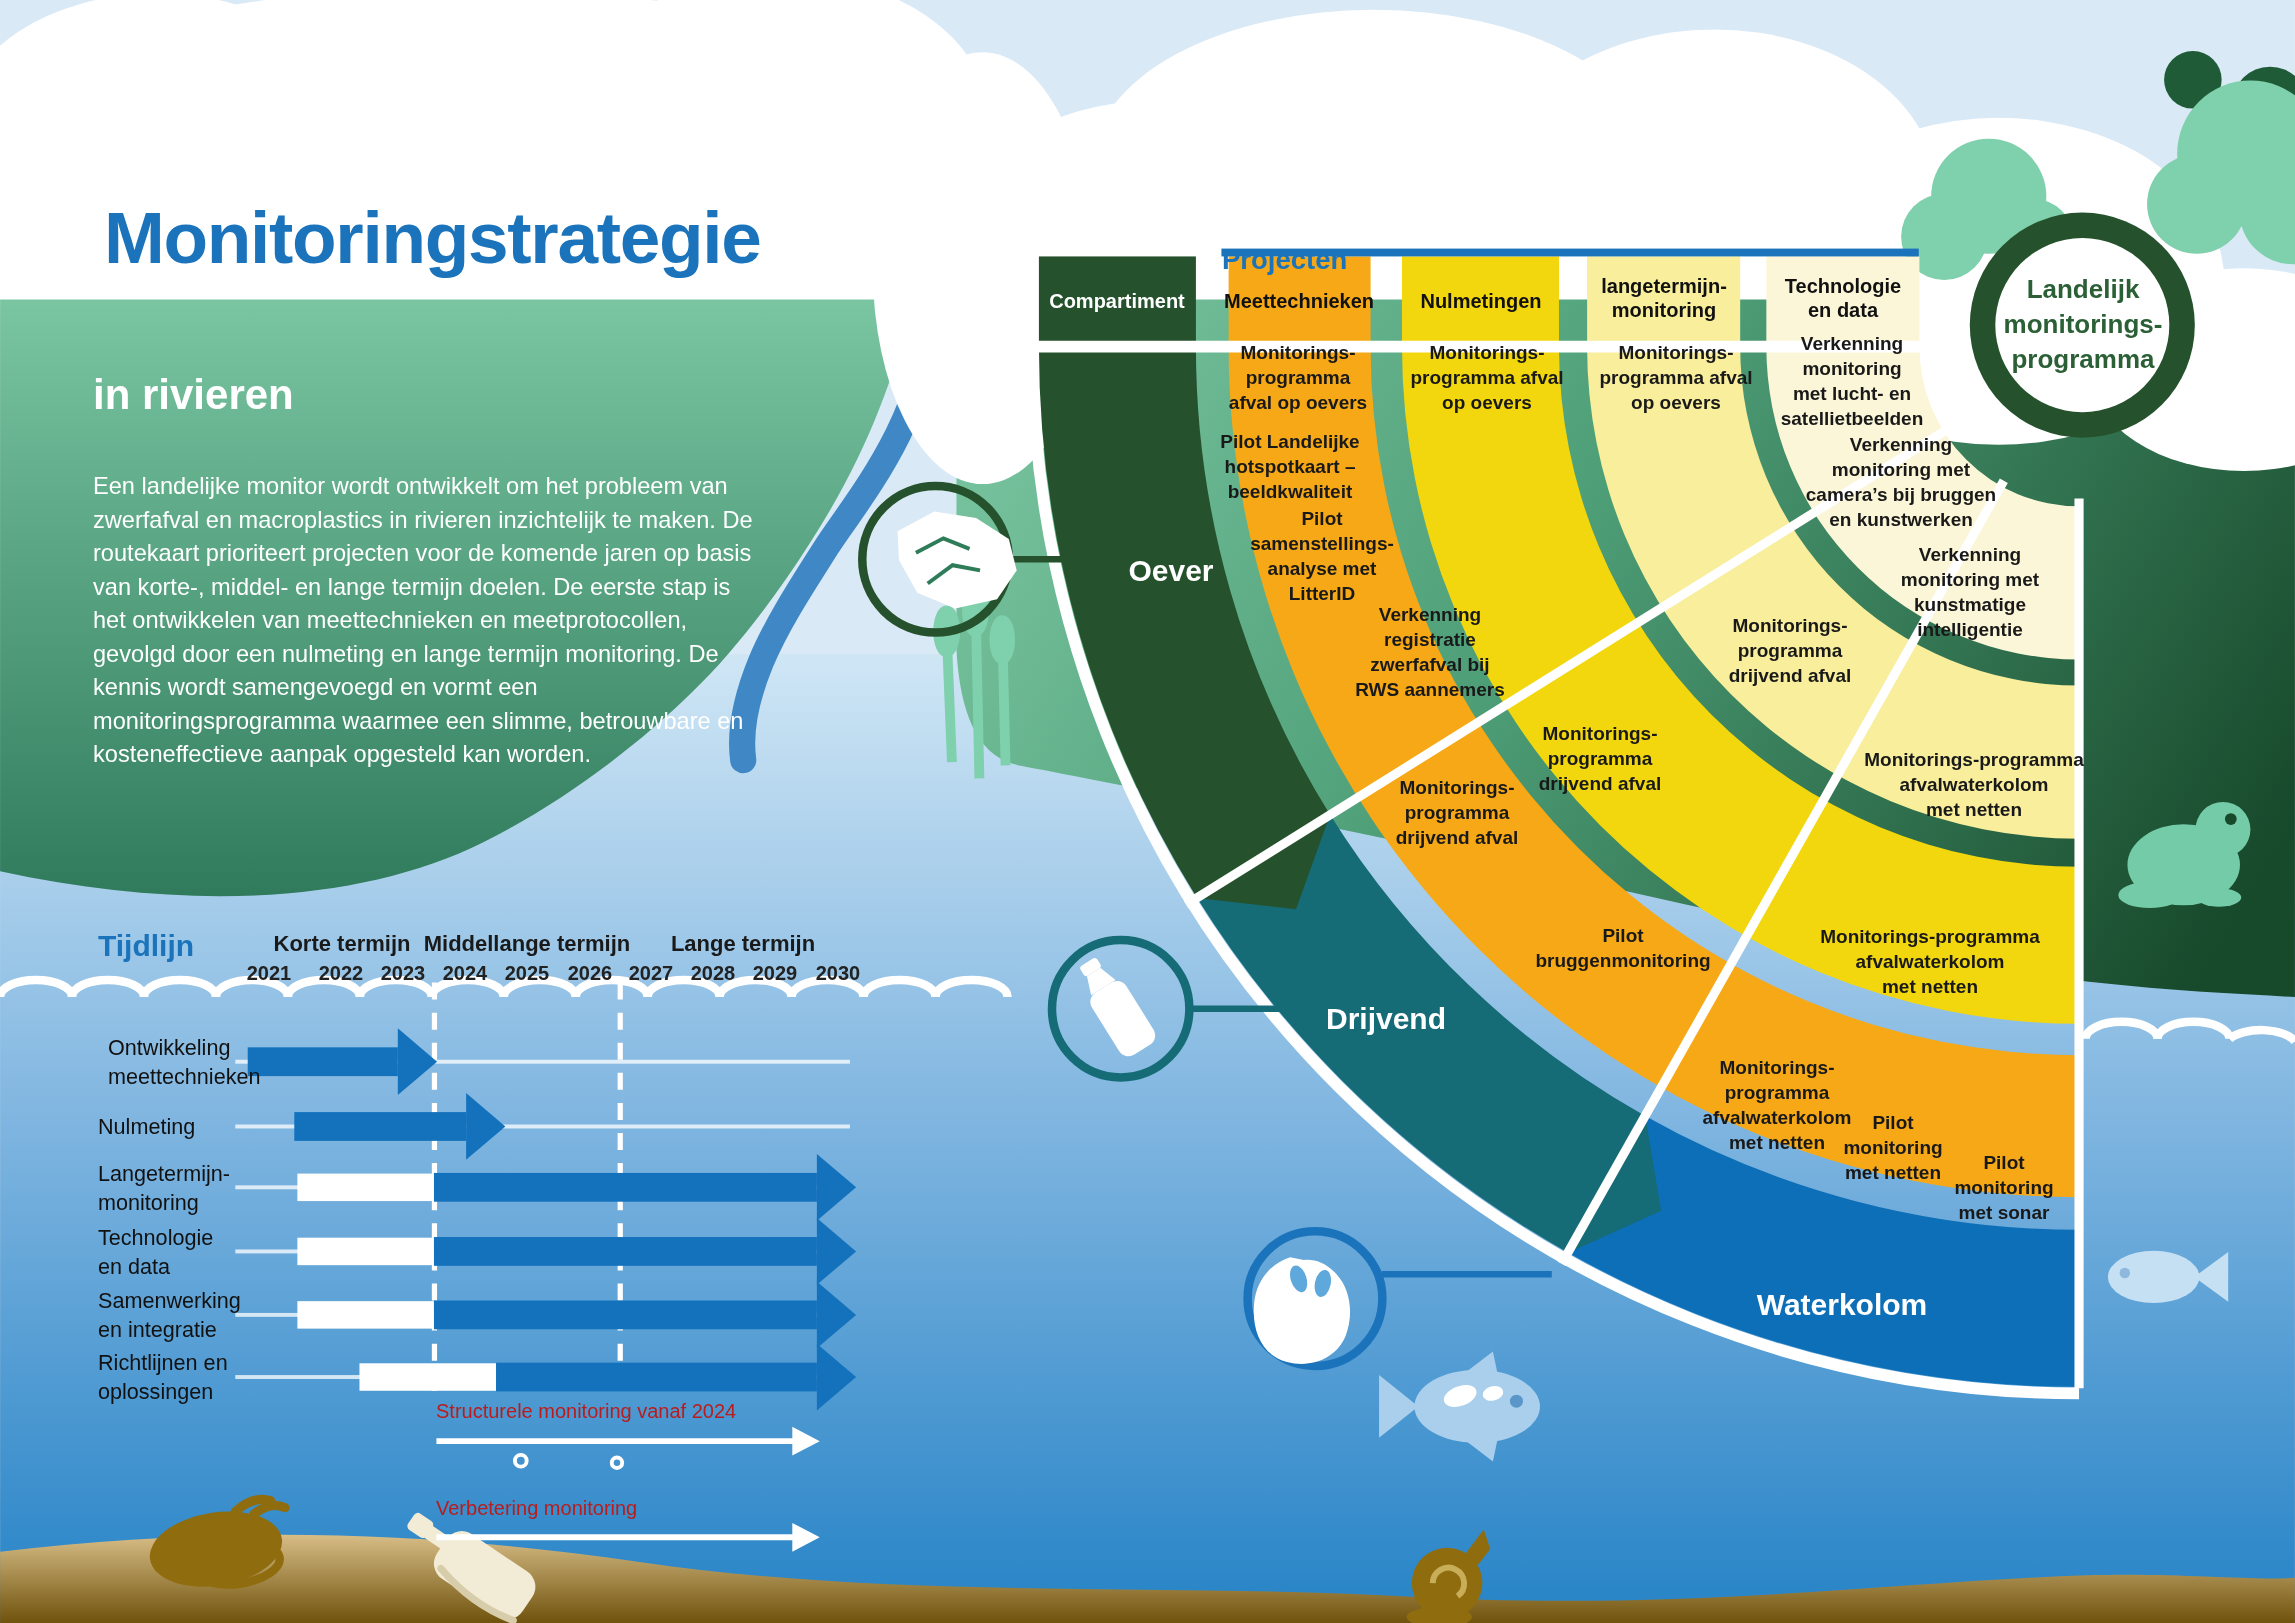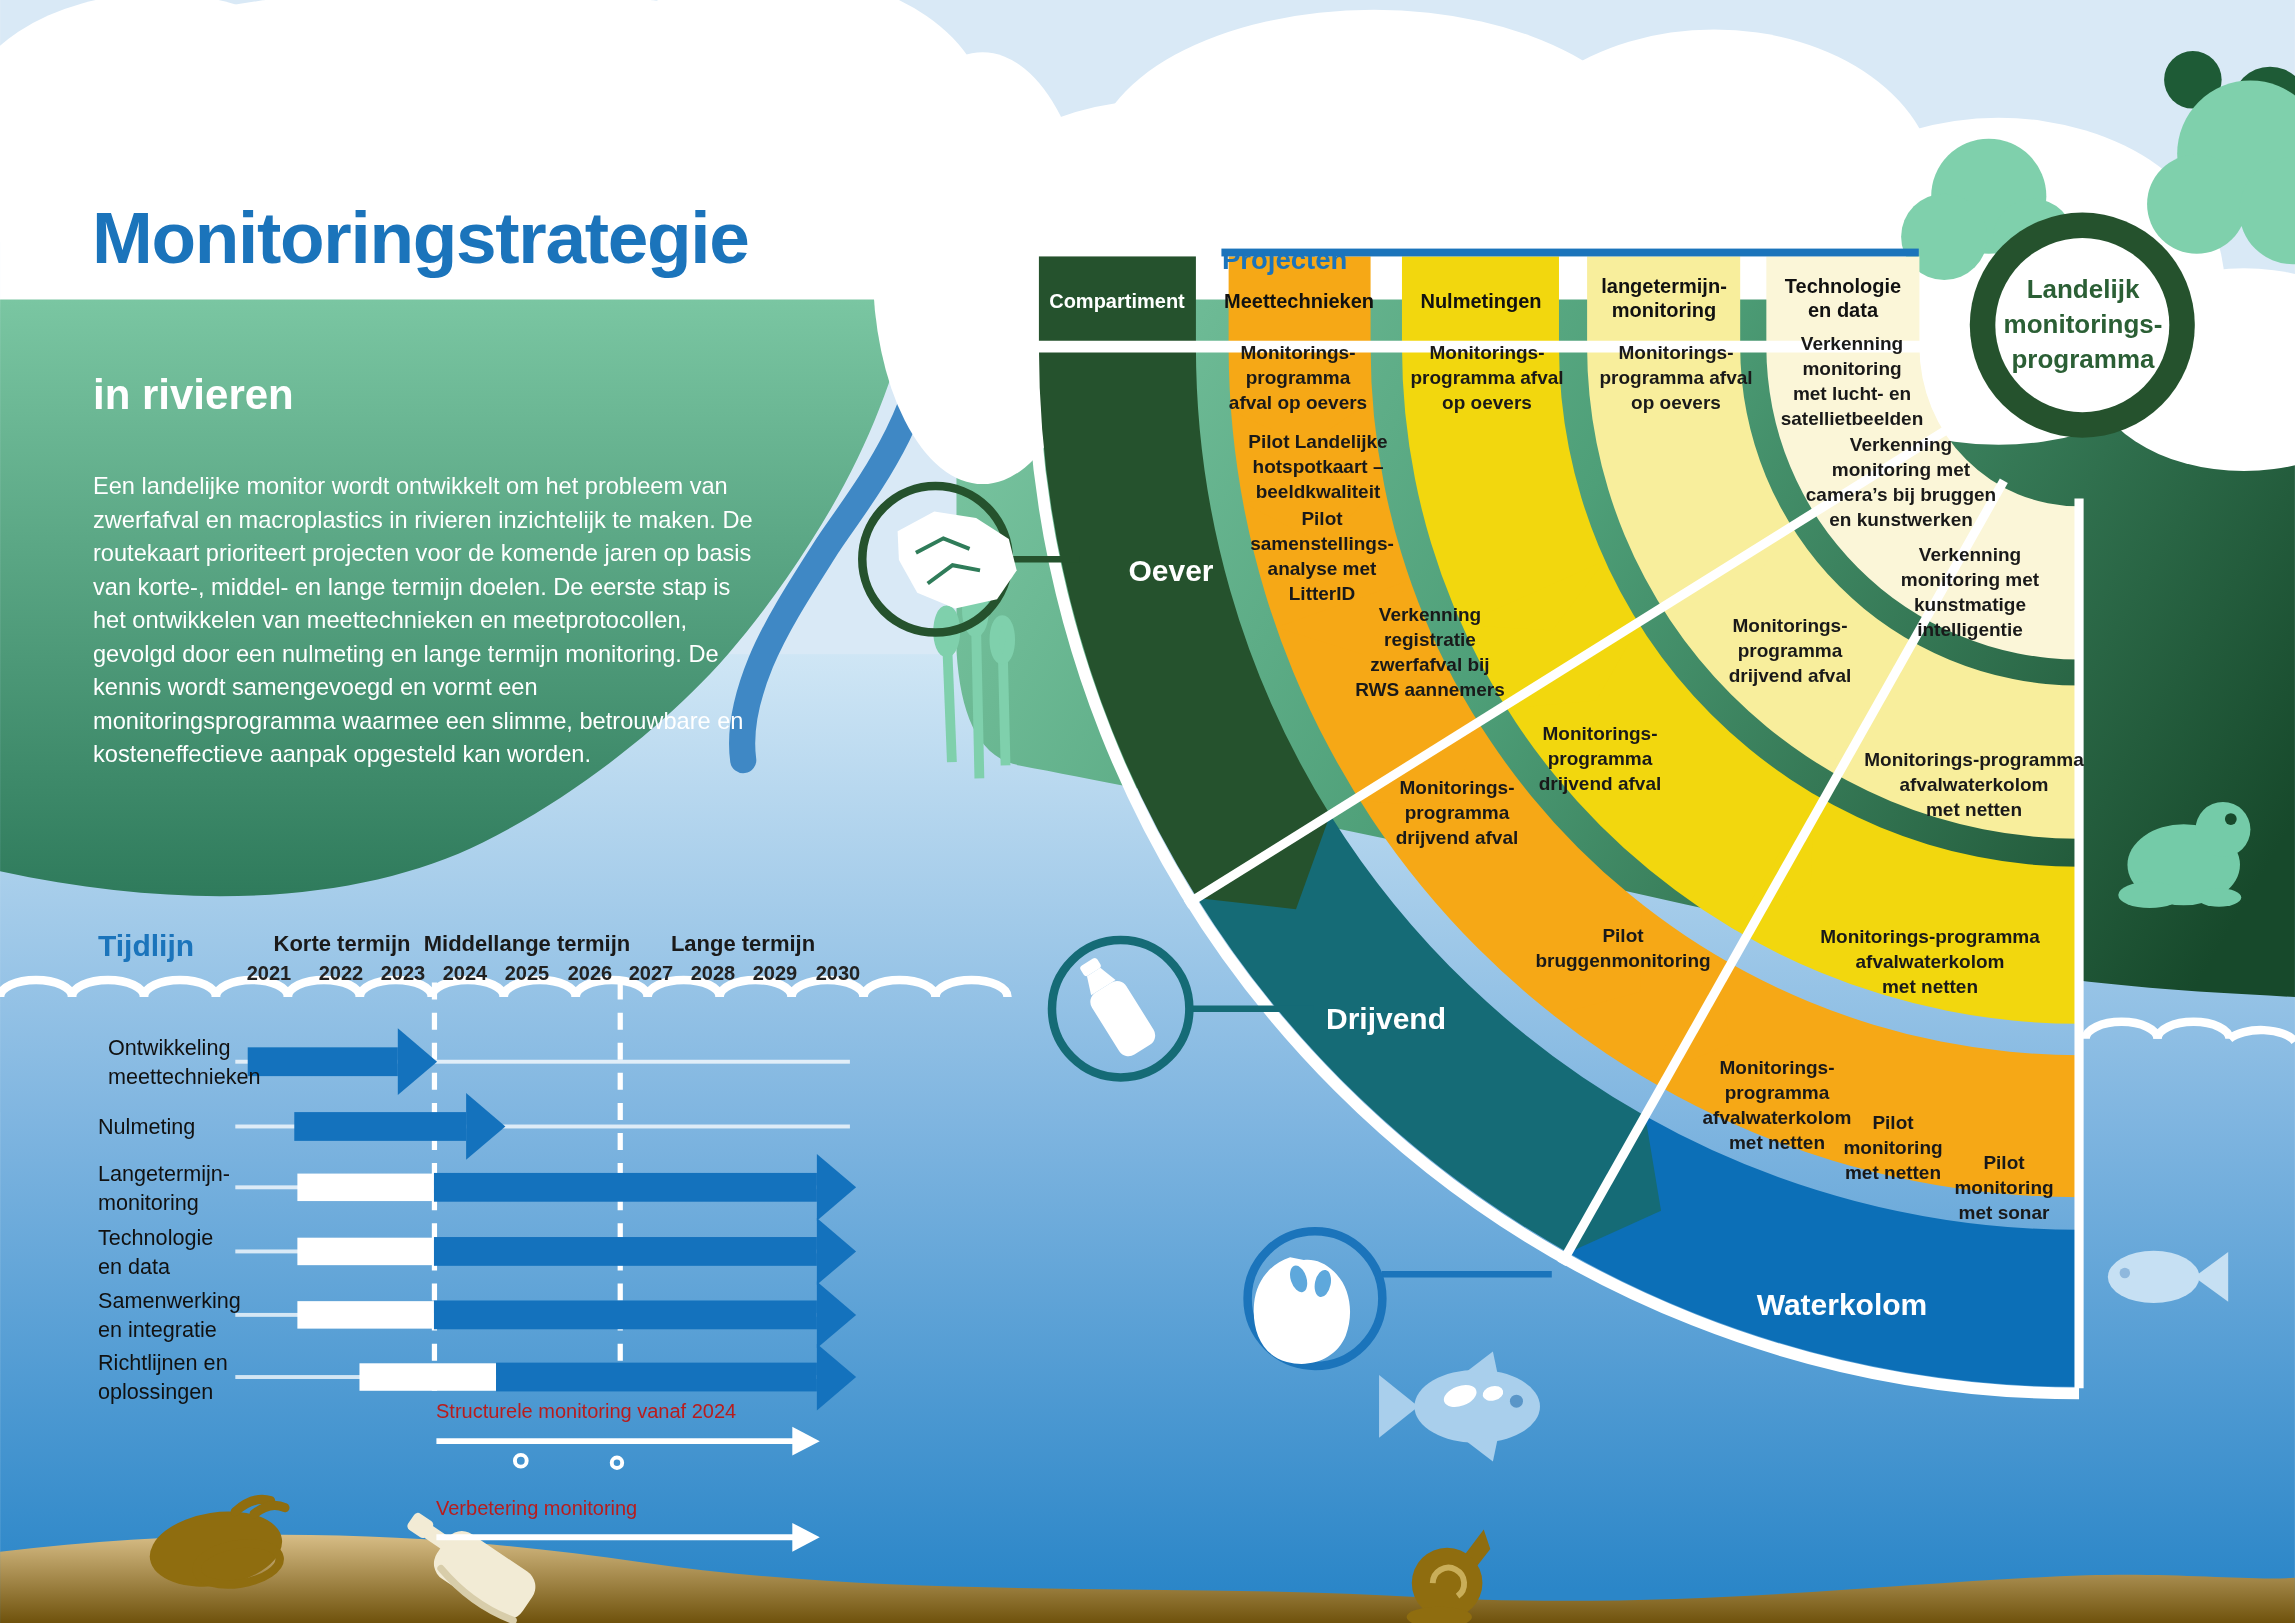--- a/index.html
+++ b/index.html
@@ -275,21 +275,21 @@
         <polygon points="1248.5699999999956,2054 1248.5699999999956,2156 1308.5699999999956,2105" fill="#1472bd"></polygon>
       </g>
   <g stroke="#ffffff" fill="#ffffff">
     <line x1="667" y1="2203" x2="1215" y2="2203" stroke-width="9"></line>
     <polygon points="1211,2181 1211,2225 1253,2203" stroke="none"></polygon>
     <line x1="667" y1="2350" x2="1215" y2="2350" stroke-width="9"></line>
     <polygon points="1211,2328 1211,2372 1253,2350" stroke="none"></polygon>
   </g>
 </svg>
 
-<div class="txt title" style="left:92px;top:196px;">Monitoringstrategie</div>
+<div class="txt title" style="left:104px;top:196px;">Monitoringstrategie</div>
 <div class="txt subtitle" style="left:93px;top:366px;">in rivieren</div>
 <div class="txt para" style="left:93px;top:470px;">Een landelijke monitor wordt ontwikkelt om het probleem van zwerfafval en macroplastics in rivieren inzichtelijk te maken. De routekaart prioriteert projecten voor de komende jaren op basis van korte-, middel- en lange termijn doelen. De eerste stap is het ontwikkelen van meettechnieken en meetprotocollen, gevolgd door een nulmeting en lange termijn monitoring. De kennis wordt samengevoegd en vormt een monitoringsprogramma waarmee een slimme, betrouwbare en kosteneffectieve aanpak opgesteld kan worden.</div>
 
 <div class="txt blueh" style="left:1222px;top:208px;font-size:27.5px;margin-top:36px;">Projecten</div>
 <div class="txt ctr colhead white" style="left:1117px;top:301px;">Compartiment</div>
 <div class="txt ctr colhead" style="left:1299px;top:301px;">Meettechnieken</div>
 <div class="txt ctr colhead" style="left:1481px;top:301px;">Nulmetingen</div>
 <div class="txt ctr colhead" style="left:1664px;top:298px;">langetermijn-
 monitoring</div>
 <div class="txt ctr colhead" style="left:1843px;top:298px;">Technologie
@@ -299,21 +299,21 @@
 <div class="txt ctr sector" style="left:1386px;top:1019px;">Drijvend</div>
 <div class="txt ctr sector" style="left:1842px;top:1305px;">Waterkolom</div>
 
 <div class="txt ctr circletxt" style="left:2083px;top:325px;">Landelijk
 monitorings-
 programma</div>
 
 <div class="txt ctr band" style="left:1298px;top:378px;">Monitorings-
 programma
 afval op oevers</div>
-<div class="txt ctr band" style="left:1290px;top:467px;margin-left:28px;">Pilot Landelijke
+<div class="txt ctr band" style="left:1290px;top:467px;">Pilot Landelijke
 hotspotkaart –
 beeldkwaliteit</div>
 <div class="txt ctr band" style="left:1322px;top:556px;">Pilot
 samenstellings-
 analyse met
 LitterID</div>
 <div class="txt ctr band" style="left:1430px;top:652px;">Verkenning
 registratie
 zwerfafval bij
 RWS aannemers</div>

